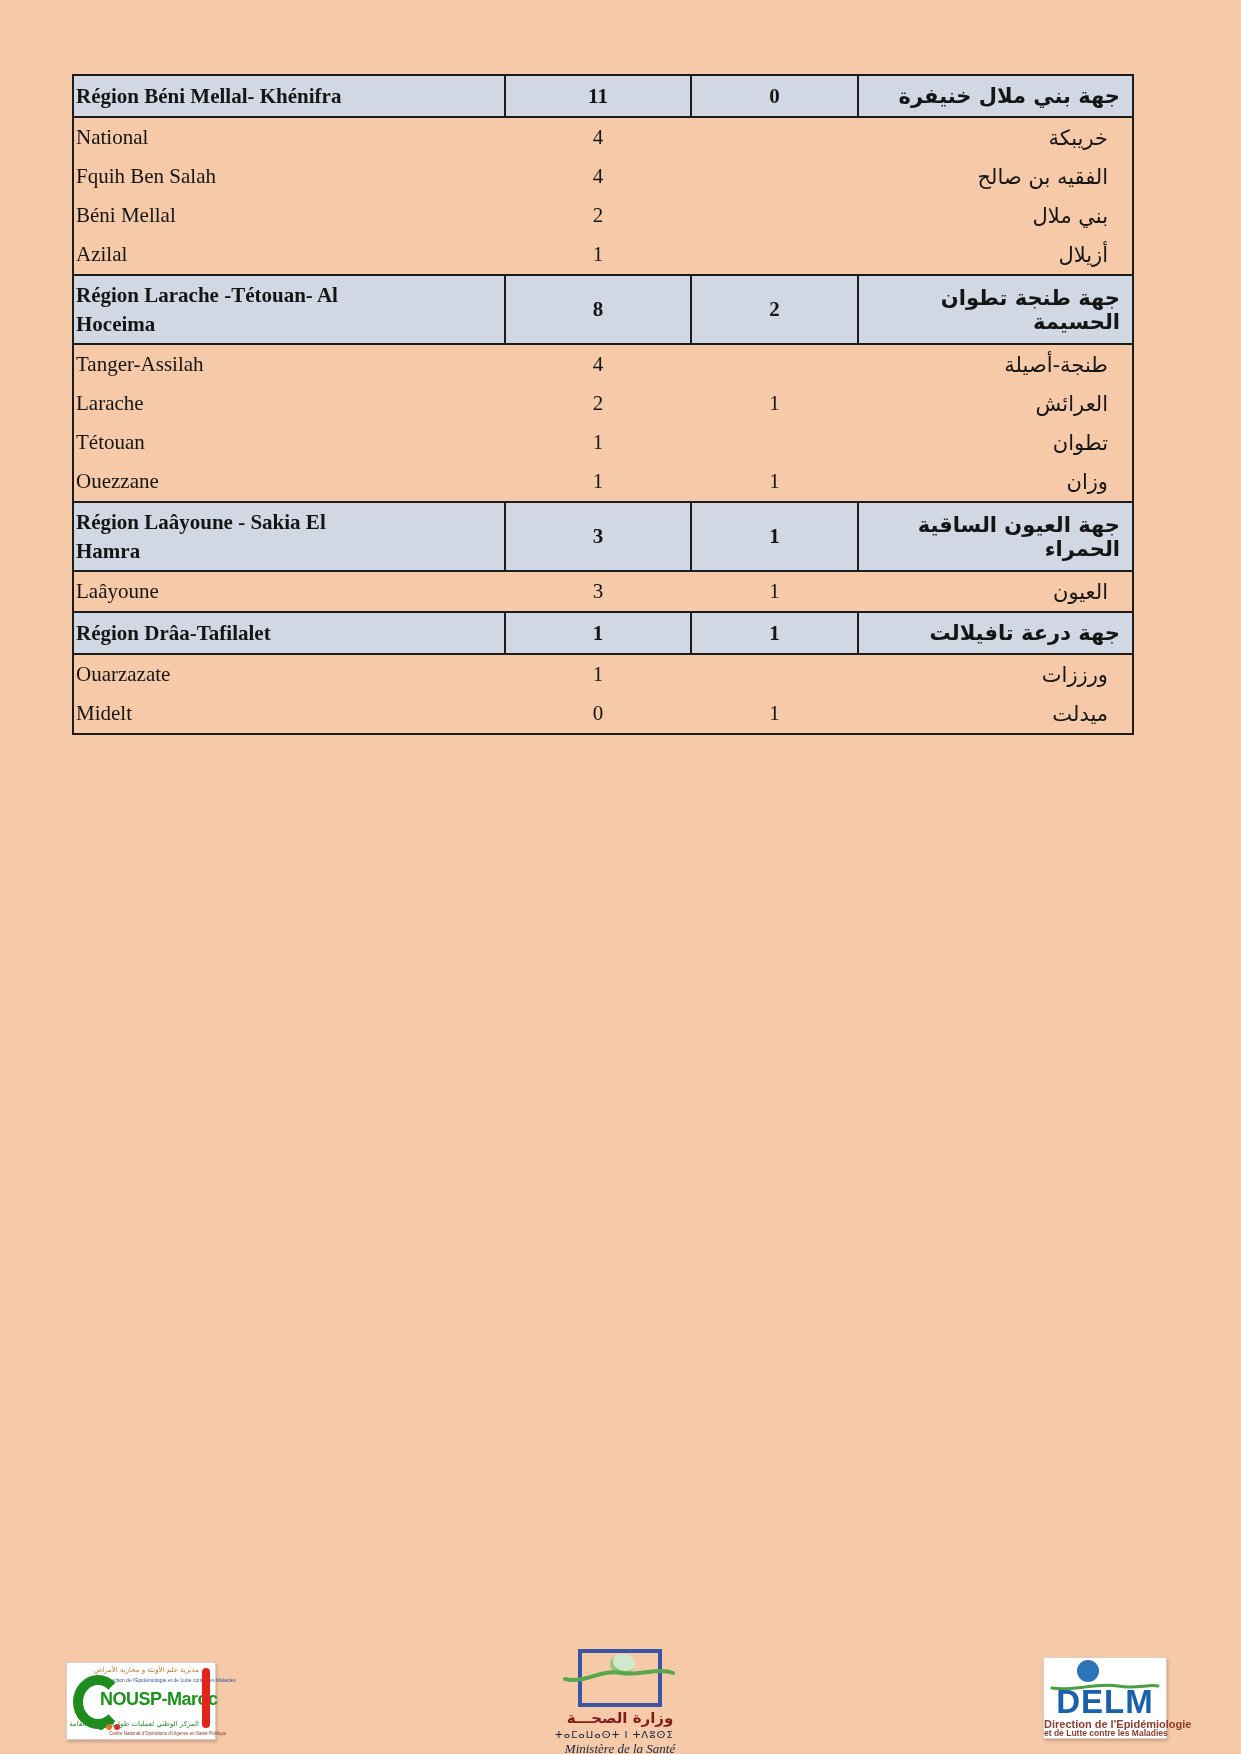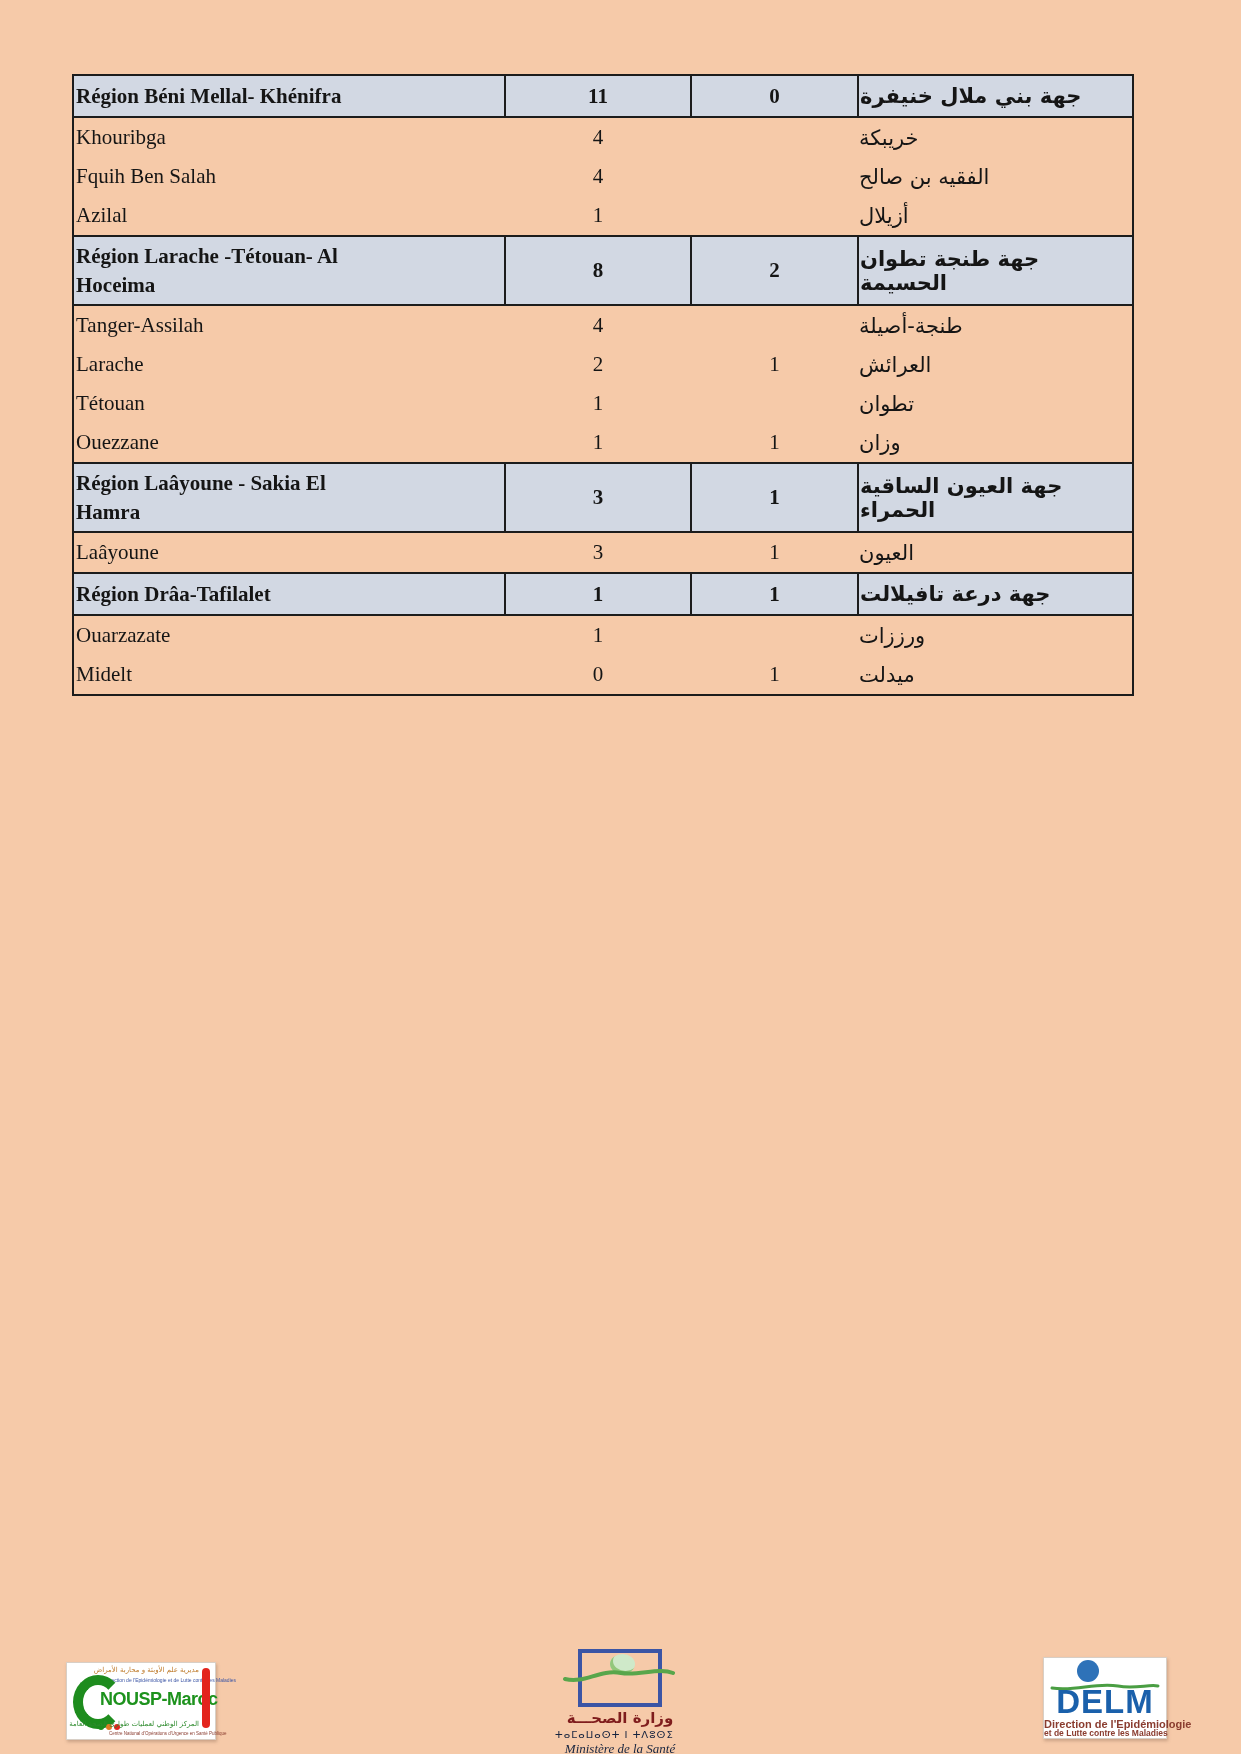--- a/index.html
+++ b/index.html
@@ -26,21 +26,21 @@
   col.w-ar{width:275px;}
   #tbl td{vertical-align:middle;font-size:21px;overflow:hidden;}
   tr.drow td{border:0;height:37px;background:#f6caa9;}
   tr.hrow td{border:2px solid #1c1c1c;background:#d2d8e3;font-weight:bold;font-size:22px;}
   tr.hrow.h1 td{height:38px;}
   tr.hrow.h2 td{height:65px;}
   td.c-fr{padding-left:2px;text-align:left;}
   tr.hrow td.c-fr{line-height:1.35;}
   td.c-n1,td.c-n2{text-align:center;}
   td.c-ar{
-    direction:rtl;text-align:left;
+    direction:rtl;text-align:right;
     font-family:"DejaVu Sans","Liberation Sans",sans-serif;
     font-size:18px;padding-right:24px;
   }
   tr.hrow td.c-ar{padding-right:12px;font-size:19px;font-weight:bold;}
 
   
   .logo-box{position:absolute;background:#fff;border:1px solid #d8cfc6;box-shadow:1px 2px 3px rgba(120,90,70,.35);}
 
   
   #nousp{left:66px;top:1662px;width:148px;height:76px;}
@@ -102,30 +102,36 @@
         <col class="w-ar">
       </colgroup>
     <tbody>
       <tr class="hrow h1">
         <td class="c-fr"><span>Région Béni Mellal- Khénifra</span></td>
         <td class="c-n1">11</td>
         <td class="c-n2">0</td>
         <td class="c-ar">جهة بني ملال خنيفرة</td>
       </tr>
       <tr class="drow">
-        <td class="c-fr">Khouribga</td>
+        <td class="c-fr">National</td>
         <td class="c-n1">4</td>
         <td class="c-n2"></td>
         <td class="c-ar">خريبكة</td>
       </tr>
       <tr class="drow">
         <td class="c-fr">Fquih Ben Salah</td>
         <td class="c-n1">4</td>
         <td class="c-n2"></td>
         <td class="c-ar">الفقيه بن صالح</td>
+      </tr>
+      <tr class="drow">
+        <td class="c-fr">Béni Mellal</td>
+        <td class="c-n1">2</td>
+        <td class="c-n2"></td>
+        <td class="c-ar">بني ملال</td>
       </tr>
       <tr class="drow">
         <td class="c-fr">Azilal</td>
         <td class="c-n1">1</td>
         <td class="c-n2"></td>
         <td class="c-ar">أزيلال</td>
       </tr>
       <tr class="hrow h2">
         <td class="c-fr">
           <span style="display:block">Région Larache -Tétouan- Al</span>

